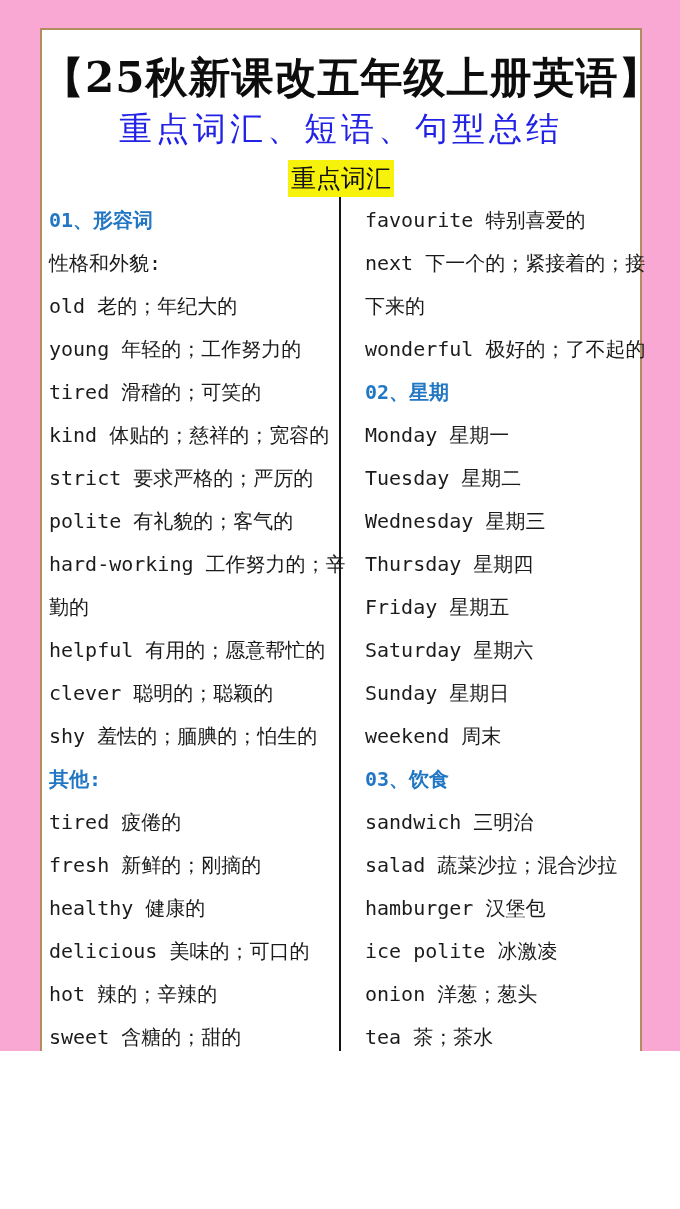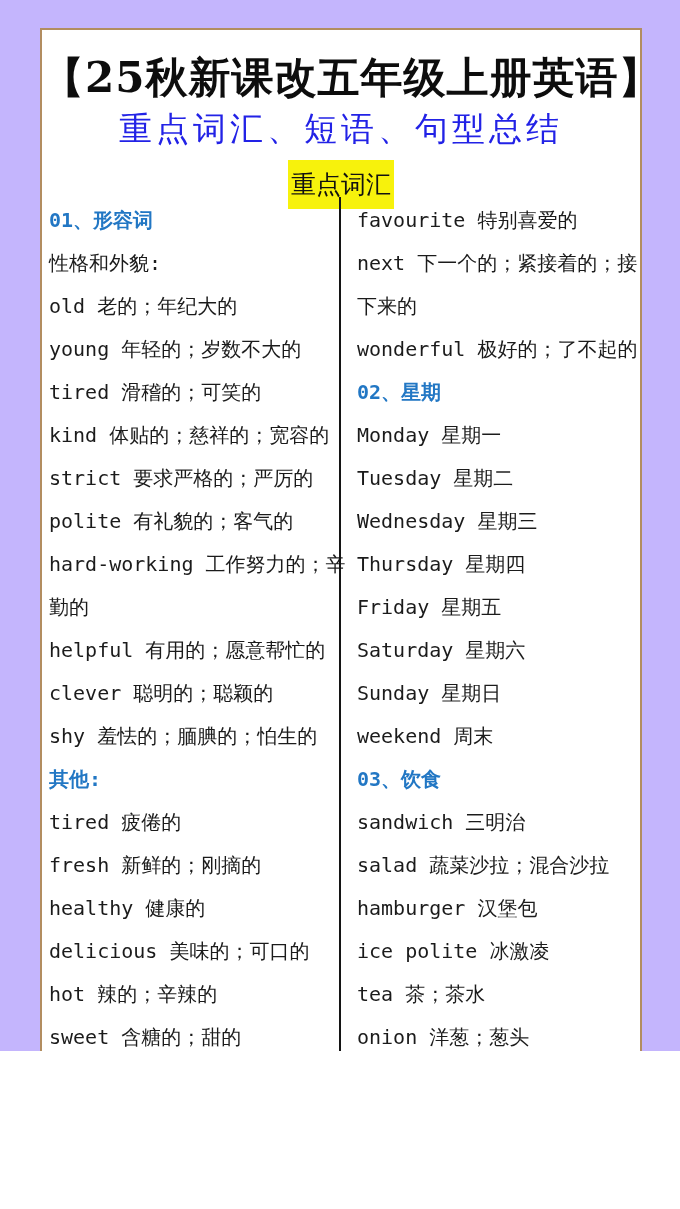--- a/index.html
+++ b/index.html
@@ -5,21 +5,21 @@
   * { margin: 0; padding: 0; box-sizing: border-box; }
   html, body {
     width: 680px;
     background: #ffffff;
     font-family: "Liberation Sans", sans-serif;
   }
   .canvas {
     position: relative;
     width: 680px;
     height: 1051px;
-    background: #c4b5fd;
+    background: #f9a8d4;
     overflow: hidden;
   }
   .page-frame {
     position: absolute;
     left: 40px;
     top: 28px;
     width: 602px;
     height: 1153px;
     border: 2px solid var(--border-color, #b28d60);
     background: #ffffff;
@@ -45,34 +45,34 @@
     letter-spacing: 4px;
     white-space: nowrap;
   }
   .badge-wrap { margin-top: 9px; height: 37px; }
   .section-badge {
     display: inline-block;
     background: var(--badge-bg, #f7f20c);
     color: #111111;
     font-size: 25px;
     line-height: 37px;
-    padding: 6px 3px;
+    padding: 0 3px;
     font-family: Liberation Serif, serif;
   }
   .columns {
     display: flex;
     margin-top: 0;
     align-items: flex-start;
   }
   .col {
     width: 297px;
     padding-left: 7px;
     padding-top: 2px;
   }
-  .col.right { width: auto; flex: 1; padding-left: 16px; }
+  .col.right { width: auto; flex: 1; padding-left: 24px; }
   .column-divider {
     width: 2px;
     height: 890px;
     background: var(--divider-color, #141414);
     flex: 0 0 2px;
   }
   .vocab-row {
     height: 43px;
     line-height: 43px;
     font-size: 20px;
@@ -95,21 +95,21 @@
       <div class="page-subtitle">重点词汇、短语、句型总结</div>
       <div class="badge-wrap">
         <span class="section-badge">重点词汇</span>
       </div>
     </div>
     <div class="columns">
       <div class="col left" id="col-left">
           <div class="vocab-row heading">01、形容词</div>
           <div class="vocab-row">性格和外貌:</div>
           <div class="vocab-row">old 老的；年纪大的</div>
-          <div class="vocab-row">young 年轻的；岁数不大的</div>
+          <div class="vocab-row">young 年轻的；工作努力的</div>
           <div class="vocab-row">tired 滑稽的；可笑的</div>
           <div class="vocab-row">kind 体贴的；慈祥的；宽容的</div>
           <div class="vocab-row">strict 要求严格的；严厉的</div>
           <div class="vocab-row">polite 有礼貌的；客气的</div>
           <div class="vocab-row">hard-working 工作努力的；辛</div>
           <div class="vocab-row">勤的</div>
           <div class="vocab-row">helpful 有用的；愿意帮忙的</div>
           <div class="vocab-row">clever 聪明的；聪颖的</div>
           <div class="vocab-row">shy 羞怯的；腼腆的；怕生的</div>
           <div class="vocab-row heading">其他:</div>
@@ -134,18 +134,18 @@
           <div class="vocab-row">Thursday 星期四</div>
           <div class="vocab-row">Friday 星期五</div>
           <div class="vocab-row">Saturday 星期六</div>
           <div class="vocab-row">Sunday 星期日</div>
           <div class="vocab-row">weekend 周末</div>
           <div class="vocab-row heading">03、饮食</div>
           <div class="vocab-row">sandwich 三明治</div>
           <div class="vocab-row">salad 蔬菜沙拉；混合沙拉</div>
           <div class="vocab-row">hamburger 汉堡包</div>
           <div class="vocab-row">ice polite 冰激凌</div>
+          <div class="vocab-row">onion 洋葱；葱头</div>
           <div class="vocab-row">tea 茶；茶水</div>
-          <div class="vocab-row">onion 洋葱；葱头</div>
         </div>
     </div>
   </div>
 </div>
 
 </body></html>

